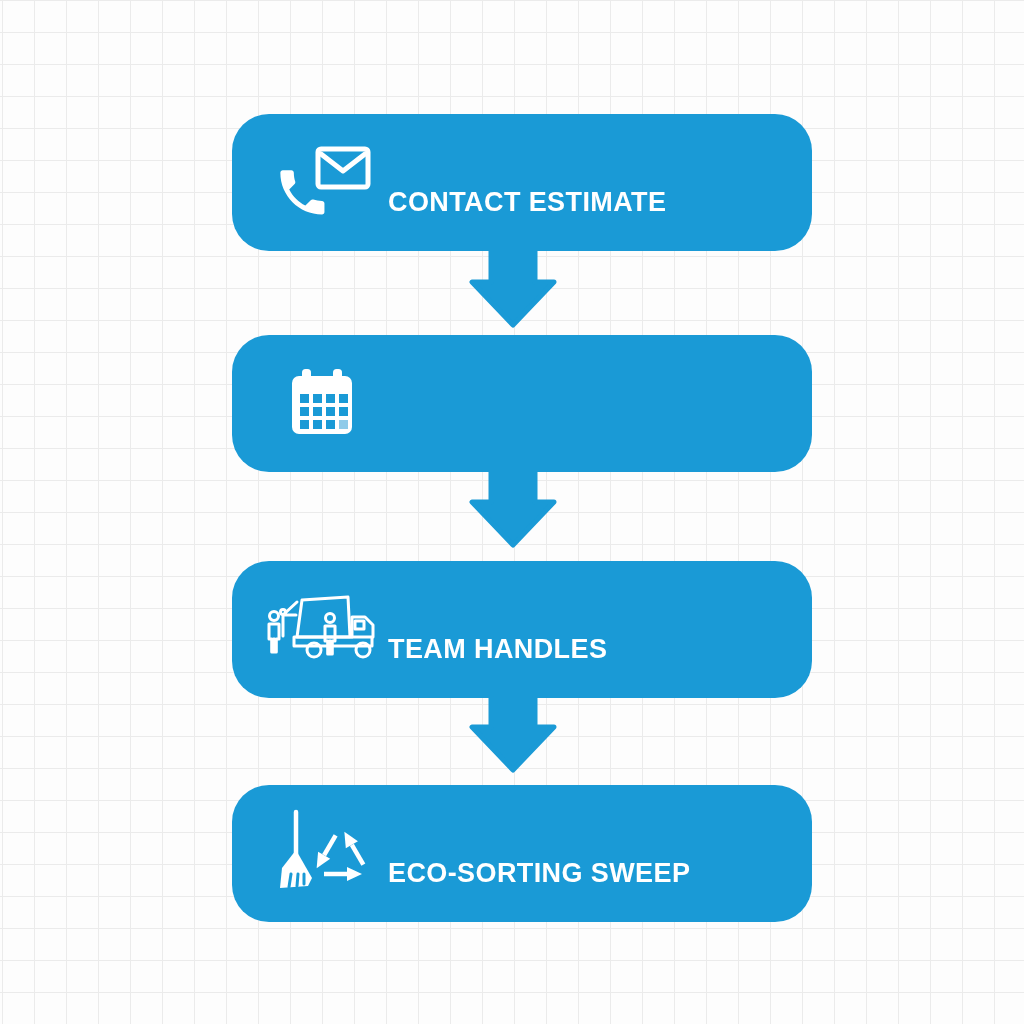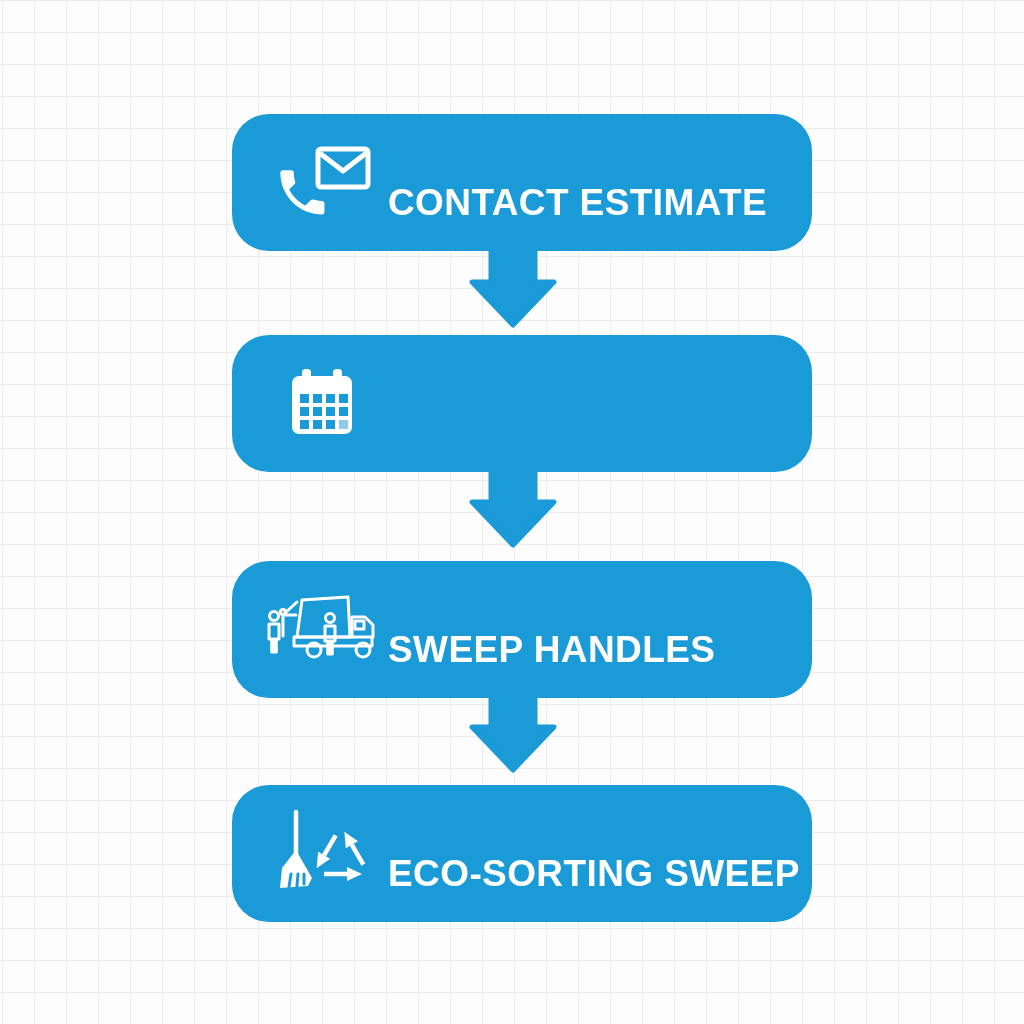--- a/index.html
+++ b/index.html
@@ -23,21 +23,21 @@
     display:flex;align-items:center;
     box-sizing:border-box;
     padding-left:26px;
   }
   .icon-zone{
     width:128px;flex:0 0 128px;
     display:flex;align-items:center;justify-content:center;
   }
   .step-label{
     color:var(--label,#ffffff);
-    font-size:37px;font-weight:bold;
+    font-size:27px;font-weight:bold;
     letter-spacing:0.4px;
     white-space:nowrap;
     margin-left:2px;
     margin-top:40px;
   }
   .arrow{
     position:absolute;left:467px;width:92px;height:80px;
   }
   .arrow svg{display:block;width:92px;height:80px;}
   .top-114{top:114px;} .top-335{top:335px;} .top-561{top:561px;} .top-785{top:785px;}
@@ -118,21 +118,21 @@
           <path d="M89,31 h9 v8 h-9 Z"></path>
           <circle cx="48" cy="60" r="7"></circle>
           <circle cx="97" cy="60" r="7"></circle>
           <g>
             <circle cx="64" cy="28" r="4.5"></circle>
             <path d="M59,36 h10 v15 h-2.7 v13 h-1.6 v-13 h-1.4 v13 h-1.6 v-13 H59 Z"></path>
           </g>
         </g>
       </svg>
     </div>
-    <div class="step-label">SWEEP HANDLES</div>
+    <div class="step-label">TEAM HANDLES</div>
   </div>
 
   <div class="arrow atop-694">
     <svg viewBox="0 0 92 80">
       <path d="M24,0 H68 V33 H87 L46,76 L5,33 H24 Z" fill="var(--accent,#1A9AD6)" stroke="var(--accent,#1A9AD6)" stroke-width="5" stroke-linejoin="round"></path>
     </svg>
   </div>
 
   <div class="step-box top-785">
     <div class="icon-zone">

